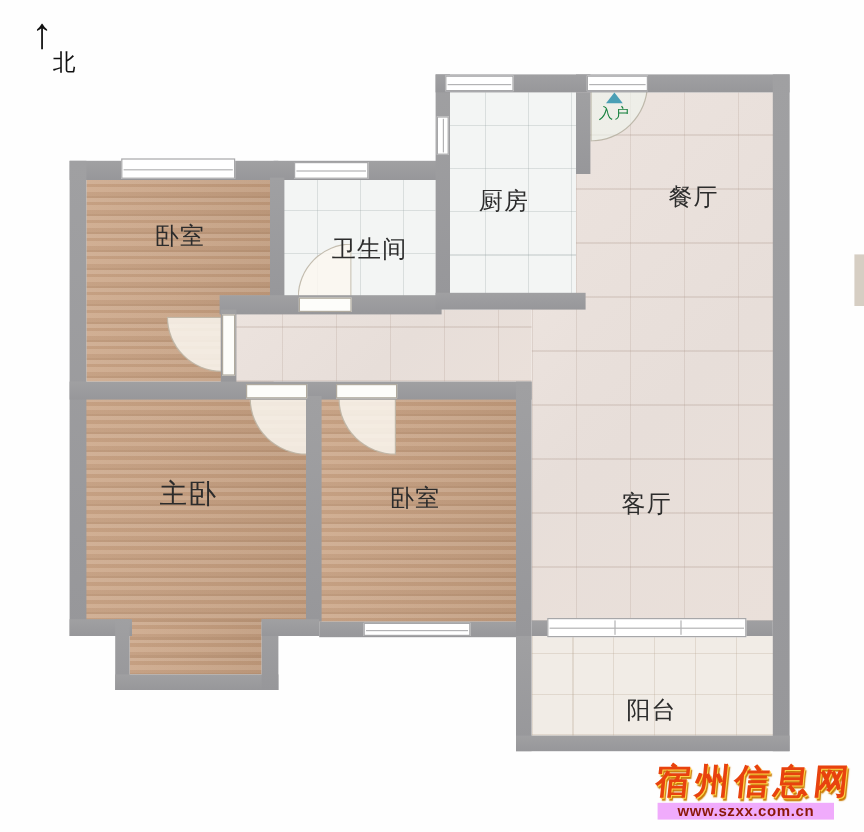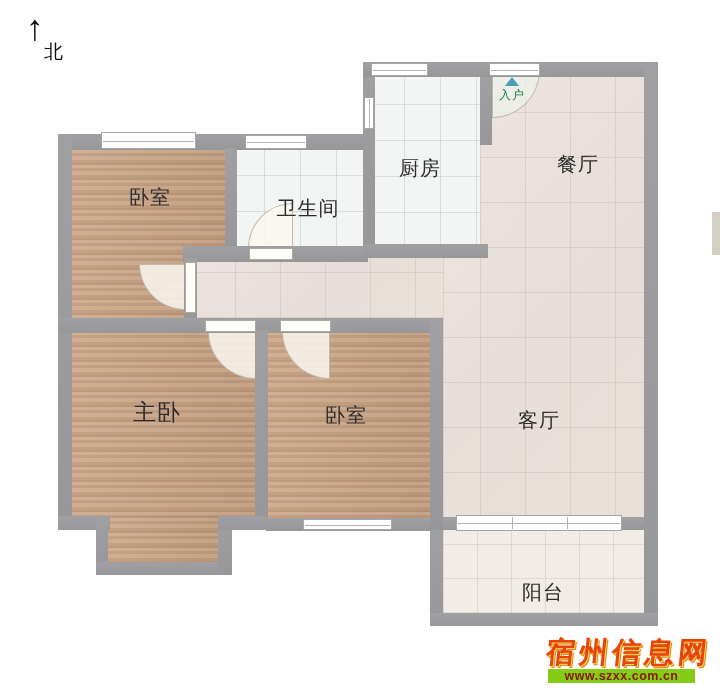--- a/index.html
+++ b/index.html
@@ -74,21 +74,21 @@
   .north-label{position:absolute;font-size:19px;color:#111;}
 
   
   .wm-name{
     position:absolute;font-family:"Liberation Serif","DejaVu Serif",serif;
     font-weight:bold;font-size:29px;line-height:1;white-space:nowrap;
     color:#e8420e;letter-spacing:4px;transform:skewX(-6deg);
     text-shadow:1px 1px 0 #ffd24a, 2px 2px 1px #c97a00;
   }
   .wm-bar{
-    position:absolute;background:#84cc16;color:#8a1708;
+    position:absolute;background:#f0abfc;color:#8a1708;
     font-weight:bold;font-size:12.5px;line-height:14px;text-align:center;
     letter-spacing:0.5px;white-space:nowrap;overflow:hidden;
   }
 </style>
 </head>
 <body>
 
 <div id="plan">
 
   <div class="abs floor-wood" style="left:72px;top:148px;width:156px;height:170px;"></div>

